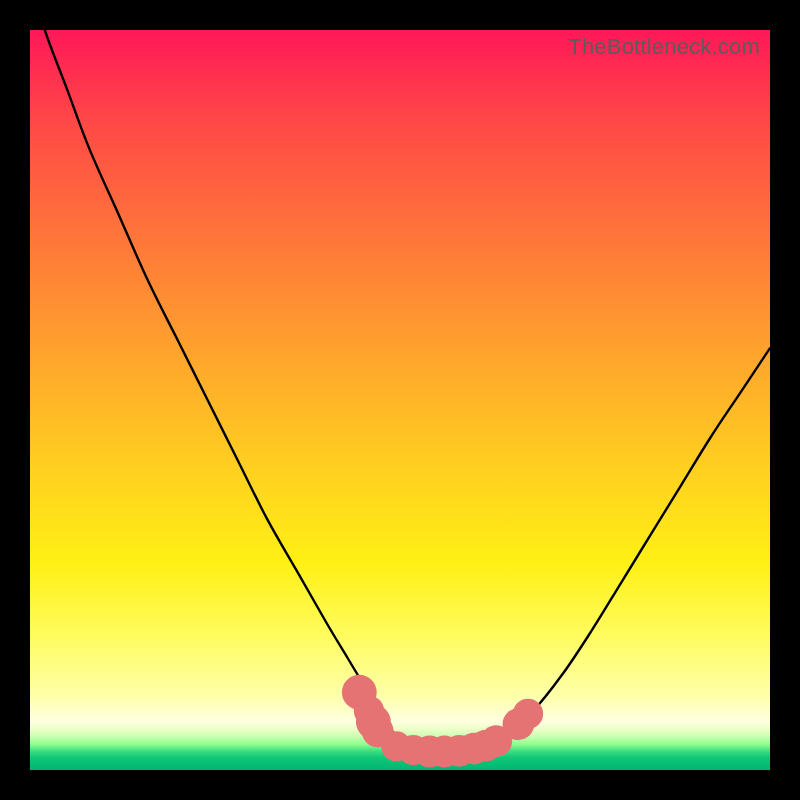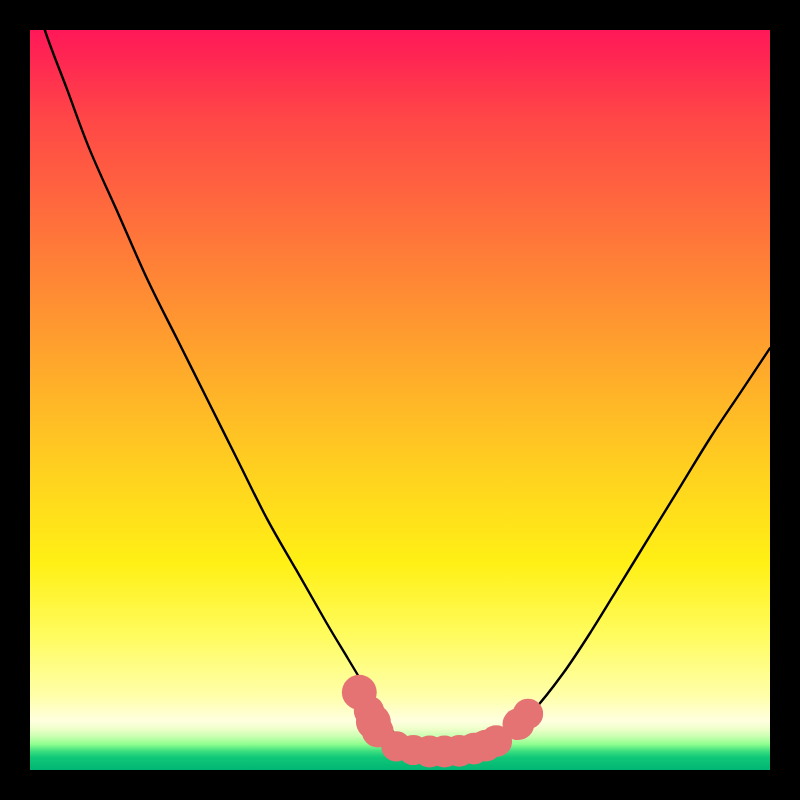--- a/index.html
+++ b/index.html
@@ -63,20 +63,21 @@
     width: 740px;
     height: 740px;
   }
 </style>
 </head>
 <body>
 
 <div class="frame">
   <div class="plot">
 
+    <div class="watermark">TheBottleneck.com</div>
 
     <svg class="curve" viewBox="0 0 740 740" preserveAspectRatio="none">
       <g>
         <path id="curve-path" fill="none" stroke-width="2.4" stroke-linecap="round" stroke="#000000" d="M 0.00 -51.80 C 2.66 -42.48, 8.14 -19.98, 14.80 0.00 C 21.46 19.98, 29.01 37.89, 37.00 59.20 C 44.99 80.51, 49.88 95.76, 59.20 118.40 C 68.52 141.04, 78.14 161.02, 88.80 185.00 C 99.46 208.98, 107.74 228.96, 118.40 251.60 C 129.06 274.24, 137.34 289.49, 148.00 310.80 C 158.66 332.11, 166.94 348.69, 177.60 370.00 C 188.26 391.31, 196.54 407.89, 207.20 429.20 C 217.86 450.51, 226.14 468.42, 236.80 488.40 C 247.46 508.38, 255.74 521.55, 266.40 540.20 C 277.06 558.85, 286.68 576.02, 296.00 592.00 C 305.32 607.98, 310.21 615.68, 318.20 629.00 C 326.19 642.32, 333.74 654.68, 340.40 666.00 C 347.06 677.32, 349.87 684.17, 355.20 691.90 C 360.53 699.63, 364.67 704.39, 370.00 708.92 C 375.33 713.45, 379.47 714.93, 384.80 717.06 C 390.13 719.19, 394.27 719.96, 399.60 720.76 C 404.93 721.56, 409.07 721.50, 414.40 721.50 C 419.73 721.50, 423.87 721.29, 429.20 720.76 C 434.53 720.23, 438.67 719.61, 444.00 718.54 C 449.33 717.47, 453.47 716.97, 458.80 714.84 C 464.13 712.71, 465.61 712.83, 473.60 706.70 C 481.59 700.57, 492.54 692.12, 503.20 680.80 C 513.86 669.48, 522.14 658.45, 532.80 643.80 C 543.46 629.15, 551.74 616.05, 562.40 599.40 C 573.06 582.75, 581.34 568.62, 592.00 551.30 C 602.66 533.98, 610.94 520.52, 621.60 503.20 C 632.26 485.88, 640.54 472.42, 651.20 455.10 C 661.86 437.78, 670.14 423.65, 680.80 407.00 C 691.46 390.35, 699.74 378.58, 710.40 362.60 C 721.06 346.62, 734.67 326.19, 740.00 318.20"></path>
       </g>
       <g id="markers">
           <circle cx="329.30" cy="662.30" r="17.43" fill="#e57373"></circle>
           <circle cx="338.92" cy="680.80" r="15.10" fill="#e57373"></circle>
           <circle cx="343.36" cy="691.90" r="17.43" fill="#e57373"></circle>
           <circle cx="347.80" cy="701.52" r="15.88" fill="#e57373"></circle>

